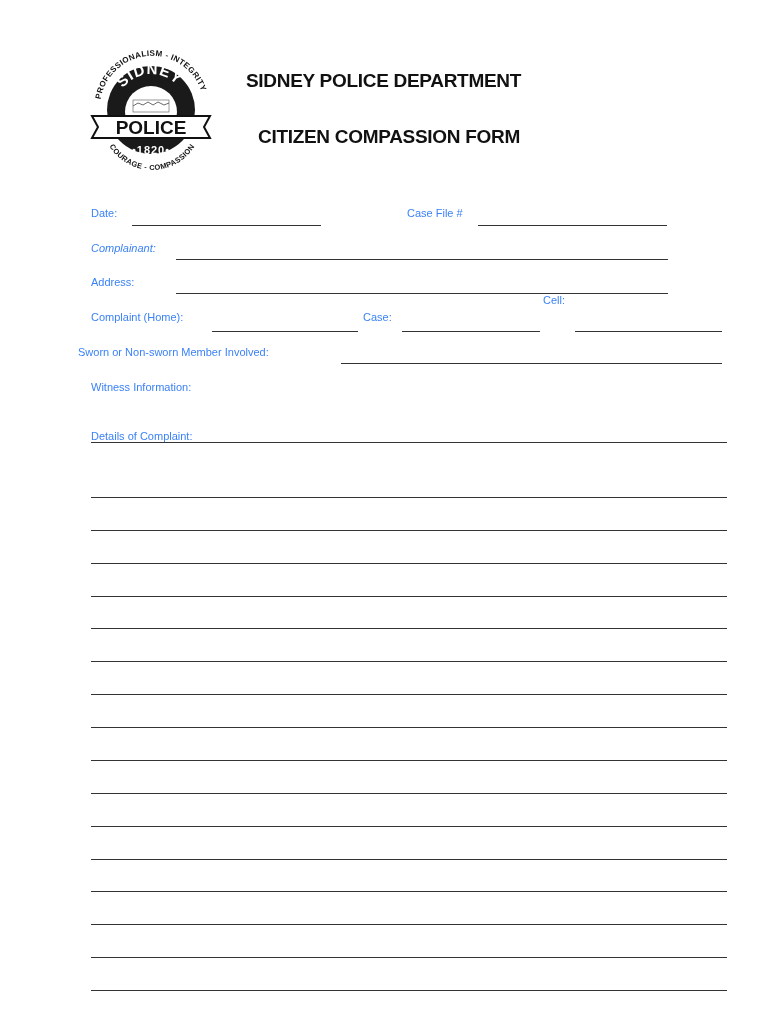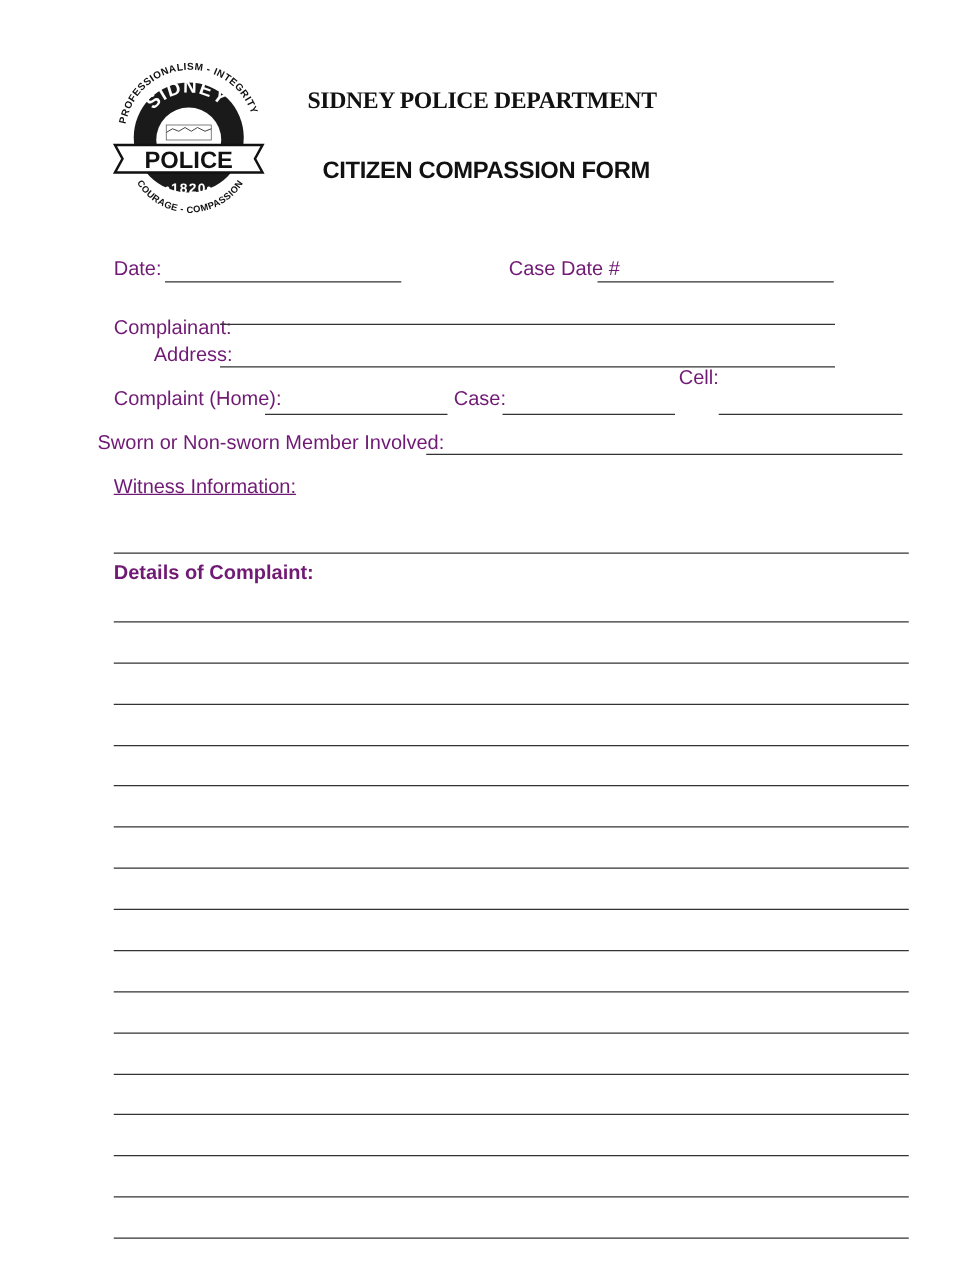--- a/index.html
+++ b/index.html
@@ -1,20 +1,20 @@
 <!DOCTYPE html>
 <html><head>
 <meta charset="utf-8">
 <style>
   html, body { margin: 0; padding: 0; background: #ffffff; }
   body { width: 770px; height: 1024px; position: relative; overflow: hidden;
          font-family: "Liberation Sans", sans-serif; color: #1a1a1a; }
   .abs { position: absolute; }
   .title { font-weight: bold; font-size: 19px; letter-spacing: -0.3px; color: #111; white-space: nowrap; }
-  .label { font-size: 16px; color: #701a75; white-space: nowrap; }
+  .label { font-size: 11px; color: #3b82f6; white-space: nowrap; }
   .line { position: absolute; height: 0; border-top: 1.6px solid #333; }
   .logo { position: absolute; left: 86px; top: 42px; width: 130px; height: 132px; }
 </style>
 </head>
 <body>
 
 <svg class="logo" viewBox="0 0 130 132" xmlns="http://www.w3.org/2000/svg">
   <defs>
     <path id="arcTop" d="M 14 70 A 52 52 0 0 1 118 62"></path>
     <path id="arcBot" d="M 18 92 A 50 50 0 0 0 114 92"></path>
@@ -33,48 +33,48 @@
   </text>
 
   <path d="M6 74 L124 74 L118 85 L124 96 L6 96 L12 85 Z" fill="#ffffff" stroke="#111" stroke-width="2"></path>
   <text x="65" y="92" text-anchor="middle" font-family="Liberation Sans, sans-serif" font-size="19" font-weight="bold" fill="#111">POLICE</text>
   <text x="65" y="112" text-anchor="middle" font-family="Liberation Sans, sans-serif" font-size="11" font-weight="bold" fill="#ffffff" letter-spacing="1">•1820•</text>
   <text font-family="Liberation Sans, sans-serif" font-size="7.5" font-weight="bold" fill="#111" letter-spacing="0.3">
     <textPath href="#arcBot" startOffset="50%" text-anchor="middle">COURAGE - COMPASSION</textPath>
   </text>
 </svg>
 
-<div class="abs title" style="left:246px; top:70px;font-family:Liberation Serif, serif;">SIDNEY POLICE DEPARTMENT</div>
+<div class="abs title" style="left:246px; top:70px;">SIDNEY POLICE DEPARTMENT</div>
 <div class="abs title" style="left:258px; top:126px;">CITIZEN COMPASSION FORM</div>
 
 <div class="abs label" style="left:91px; top:207px;">Date:</div>
 <div class="line" style="left:132px; top:225px; width:189px;"></div>
-<div class="abs label" style="left:407px; top:207px;">Case Date #</div>
+<div class="abs label" style="left:407px; top:207px;">Case File #</div>
 <div class="line" style="left:478px; top:225px; width:189px;"></div>
 
-<div class="abs label" style="left:91px; top:254px;">Complainant:</div>
+<div class="abs label" style="left:91px; top:242px;font-style:italic;">Complainant:</div>
 <div class="line" style="left:176px; top:259px; width:492px;"></div>
 
-<div class="abs label" style="left:91px; top:276px;margin-left:32px;">Address:</div>
+<div class="abs label" style="left:91px; top:276px;">Address:</div>
 <div class="line" style="left:176px; top:293px; width:492px;"></div>
 
 <div class="abs label" style="left:91px; top:311px;">Complaint (Home):</div>
 <div class="line" style="left:212px; top:331px; width:146px;"></div>
 <div class="abs label" style="left:363px; top:311px;">Case:</div>
 <div class="line" style="left:402px; top:331px; width:138px;"></div>
 <div class="abs label" style="left:543px; top:294px;">Cell:</div>
 <div class="line" style="left:575px; top:331px; width:147px;"></div>
 
 <div class="abs label" style="left:78px; top:346px;">Sworn or Non-sworn Member Involved:</div>
 <div class="line" style="left:341px; top:363px; width:381px;"></div>
 
-<div class="abs label" style="left:91px; top:381px;text-decoration:underline;">Witness Information:</div>
+<div class="abs label" style="left:91px; top:381px;">Witness Information:</div>
 <div class="line" style="left:91px; top:442px; width:636px;"></div>
 
-<div class="abs label" style="left:91px; top:450px;font-weight:bold;">Details of Complaint:</div>
+<div class="abs label" style="left:91px; top:430px;">Details of Complaint:</div>
 <div id="details-lines">
     <div class="line" style="left: 91px; width: 636px; top: 497px;"></div>
     <div class="line" style="left: 91px; width: 636px; top: 529.87px;"></div>
     <div class="line" style="left: 91px; width: 636px; top: 562.74px;"></div>
     <div class="line" style="left: 91px; width: 636px; top: 595.61px;"></div>
     <div class="line" style="left: 91px; width: 636px; top: 628.48px;"></div>
     <div class="line" style="left: 91px; width: 636px; top: 661.35px;"></div>
     <div class="line" style="left: 91px; width: 636px; top: 694.22px;"></div>
     <div class="line" style="left: 91px; width: 636px; top: 727.09px;"></div>
     <div class="line" style="left: 91px; width: 636px; top: 759.96px;"></div>

